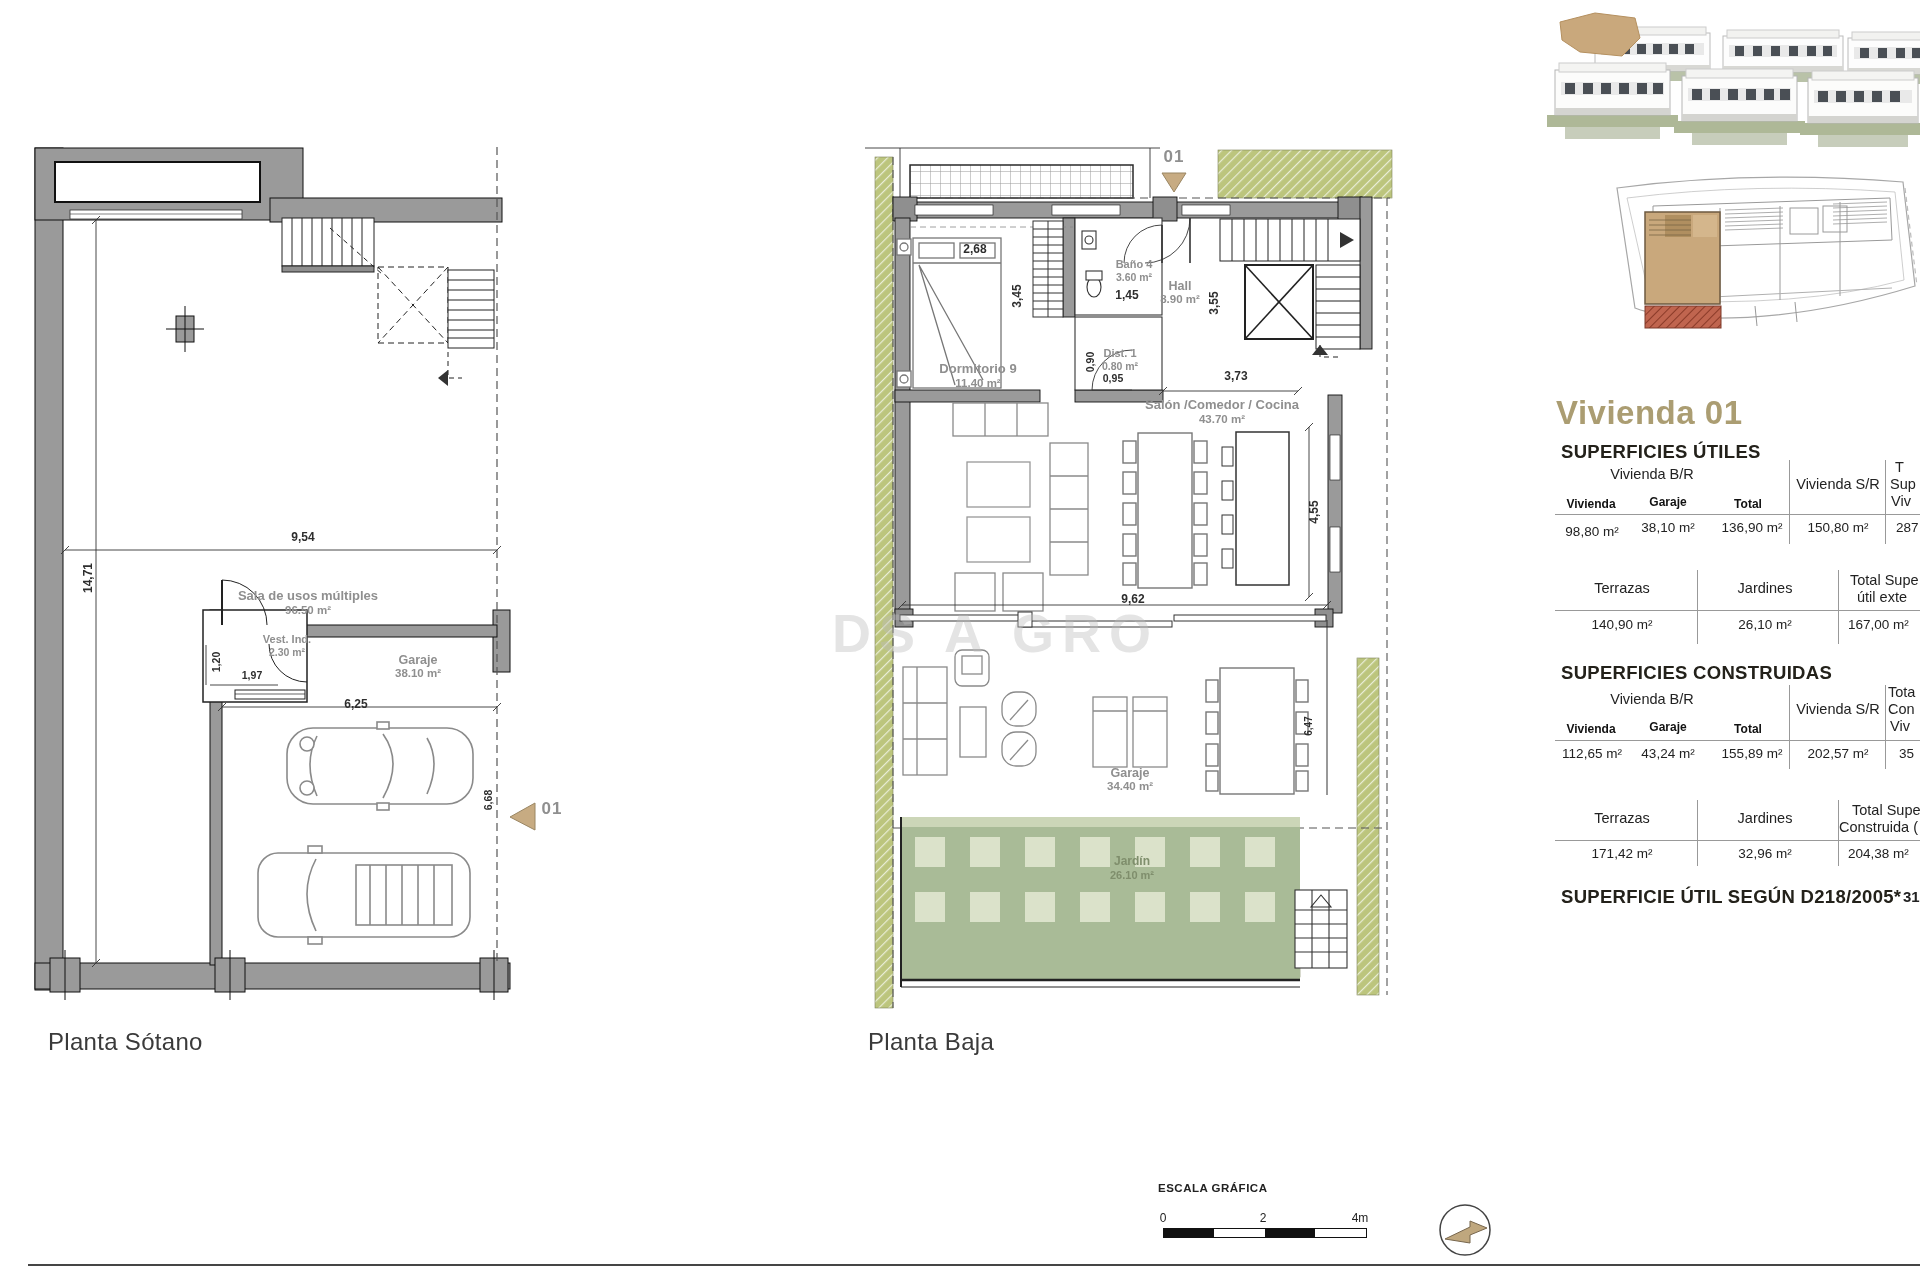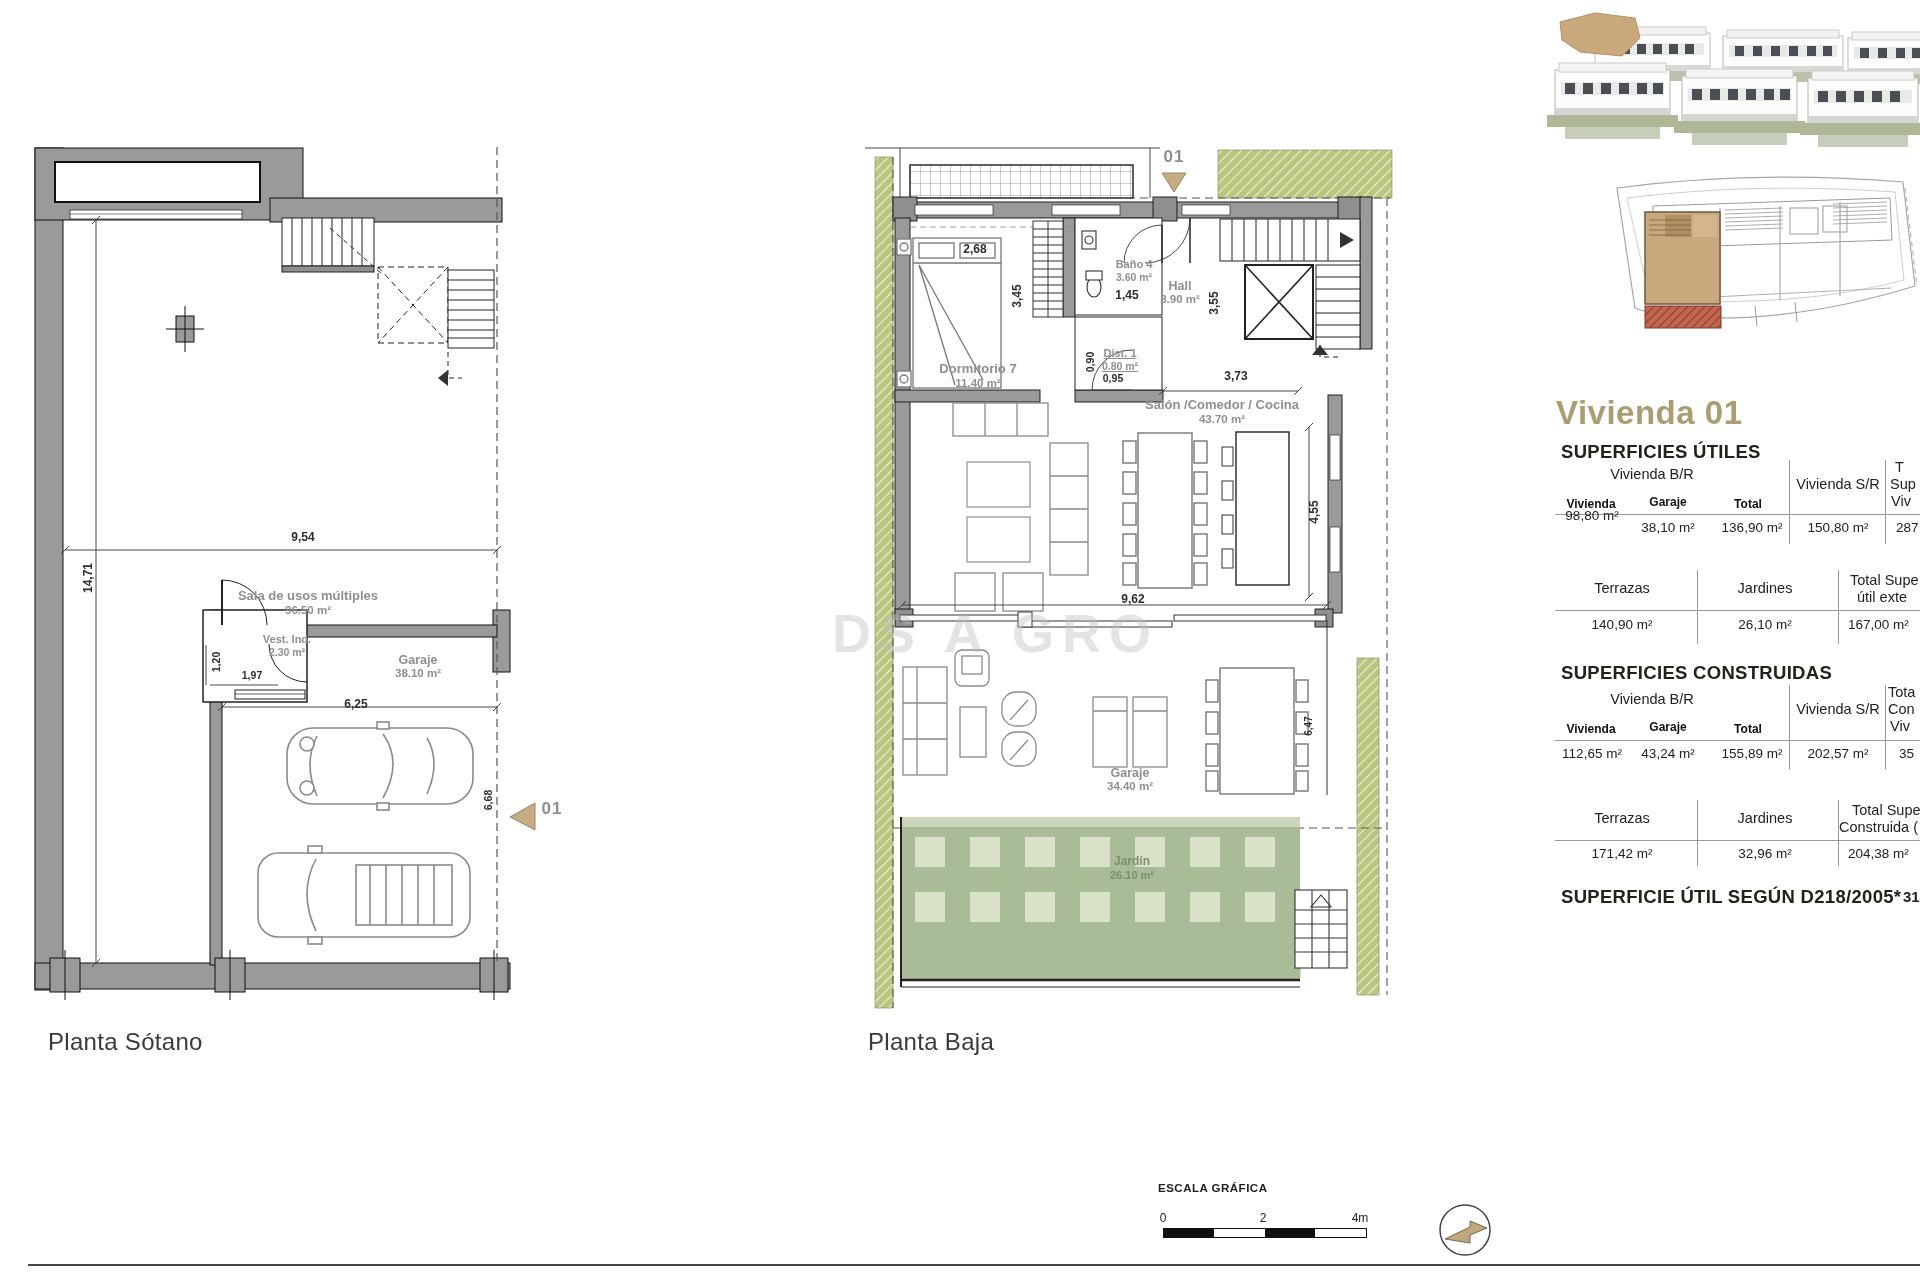--- a/index.html
+++ b/index.html
@@ -416,32 +416,32 @@
         <line x1="0" y1="48" x2="52" y2="48"></line>
         <line x1="0" y1="62" x2="52" y2="62"></line>
       <polygon points="26,5 36,17 16,17" fill="none"></polygon>
     </g>
 
     <polygon points="302,38 326,38 314,57" fill="#c7ab82" stroke="#9a8663" stroke-width="1"></polygon>
   </svg>
 
   <div class="mk" style="left:1174px;top:147px;">01</div>
   <div class="rlab" style="left:978px;top:362px;">
-    <span>Dormitorio 7</span>
+    <span>Dormitorio 9</span>
     <span class="ar">11.40 m²</span>
   </div>
   <div class="rlab rsm" style="left:1134px;top:258px;">
     <span>Baño 4</span>
     <span class="ar" style="font-size:10.5px">3.60 m²</span>
   </div>
   <div class="rlab" style="left:1180px;top:279px;font-size:12.5px;">
     <span>Hall</span>
     <span class="ar">8.90 m²</span>
   </div>
-  <div class="rlab rsm" style="left:1120px;top:347px;text-decoration:underline;">
+  <div class="rlab rsm" style="left:1120px;top:347px;">
     <span>Dist. 1</span>
     <span class="ar" style="font-size:10.5px">0.80 m²</span>
   </div>
   <div class="rlab" style="left:1222px;top:398px;">
     <span>Salón /Comedor / Cocina</span>
     <span class="ar">43.70 m²</span>
   </div>
   <div class="rlab" style="left:1130px;top:766px;font-size:12.5px;">
     <span>Garaje</span>
     <span class="ar">34.40 m²</span>
@@ -605,21 +605,21 @@
 
   <div class="tch" style="left:1652px;top:466px;">Vivienda B/R</div>
   <div class="tch" style="left:1838px;top:476px;">Vivienda S/R</div>
   <div class="tcl" style="left:1895px;top:459px;">T</div>
   <div class="tcl" style="left:1890px;top:476px;">Sup</div>
   <div class="tcl" style="left:1891px;top:493px;">Viv</div>
   <div class="tcs" style="left:1591px;top:497px;">Vivienda</div>
   <div class="tcs" style="left:1668px;top:495px;">Garaje</div>
   <div class="tcs" style="left:1748px;top:497px;">Total</div>
   <div class="hl" style="left:1555px;top:514px;width:365px;"></div>
-  <div class="tv" style="left:1592px;top:508px;">98,80 m²</div>
+  <div class="tv" style="left:1592px;top:524px;">98,80 m²</div>
   <div class="tv" style="left:1668px;top:520px;">38,10 m²</div>
   <div class="tv" style="left:1752px;top:520px;">136,90 m²</div>
   <div class="tv" style="left:1838px;top:520px;">150,80 m²</div>
   <div class="tvl" style="left:1896px;top:520px;">287</div>
   <div class="vl" style="left:1789px;top:460px;height:84px;"></div>
   <div class="vl" style="left:1885px;top:460px;height:84px;"></div>
 
   <div class="tch" style="left:1622px;top:580px;">Terrazas</div>
   <div class="tch" style="left:1765px;top:580px;">Jardines</div>
   <div class="tcl" style="left:1850px;top:572px;">Total Supe</div>

